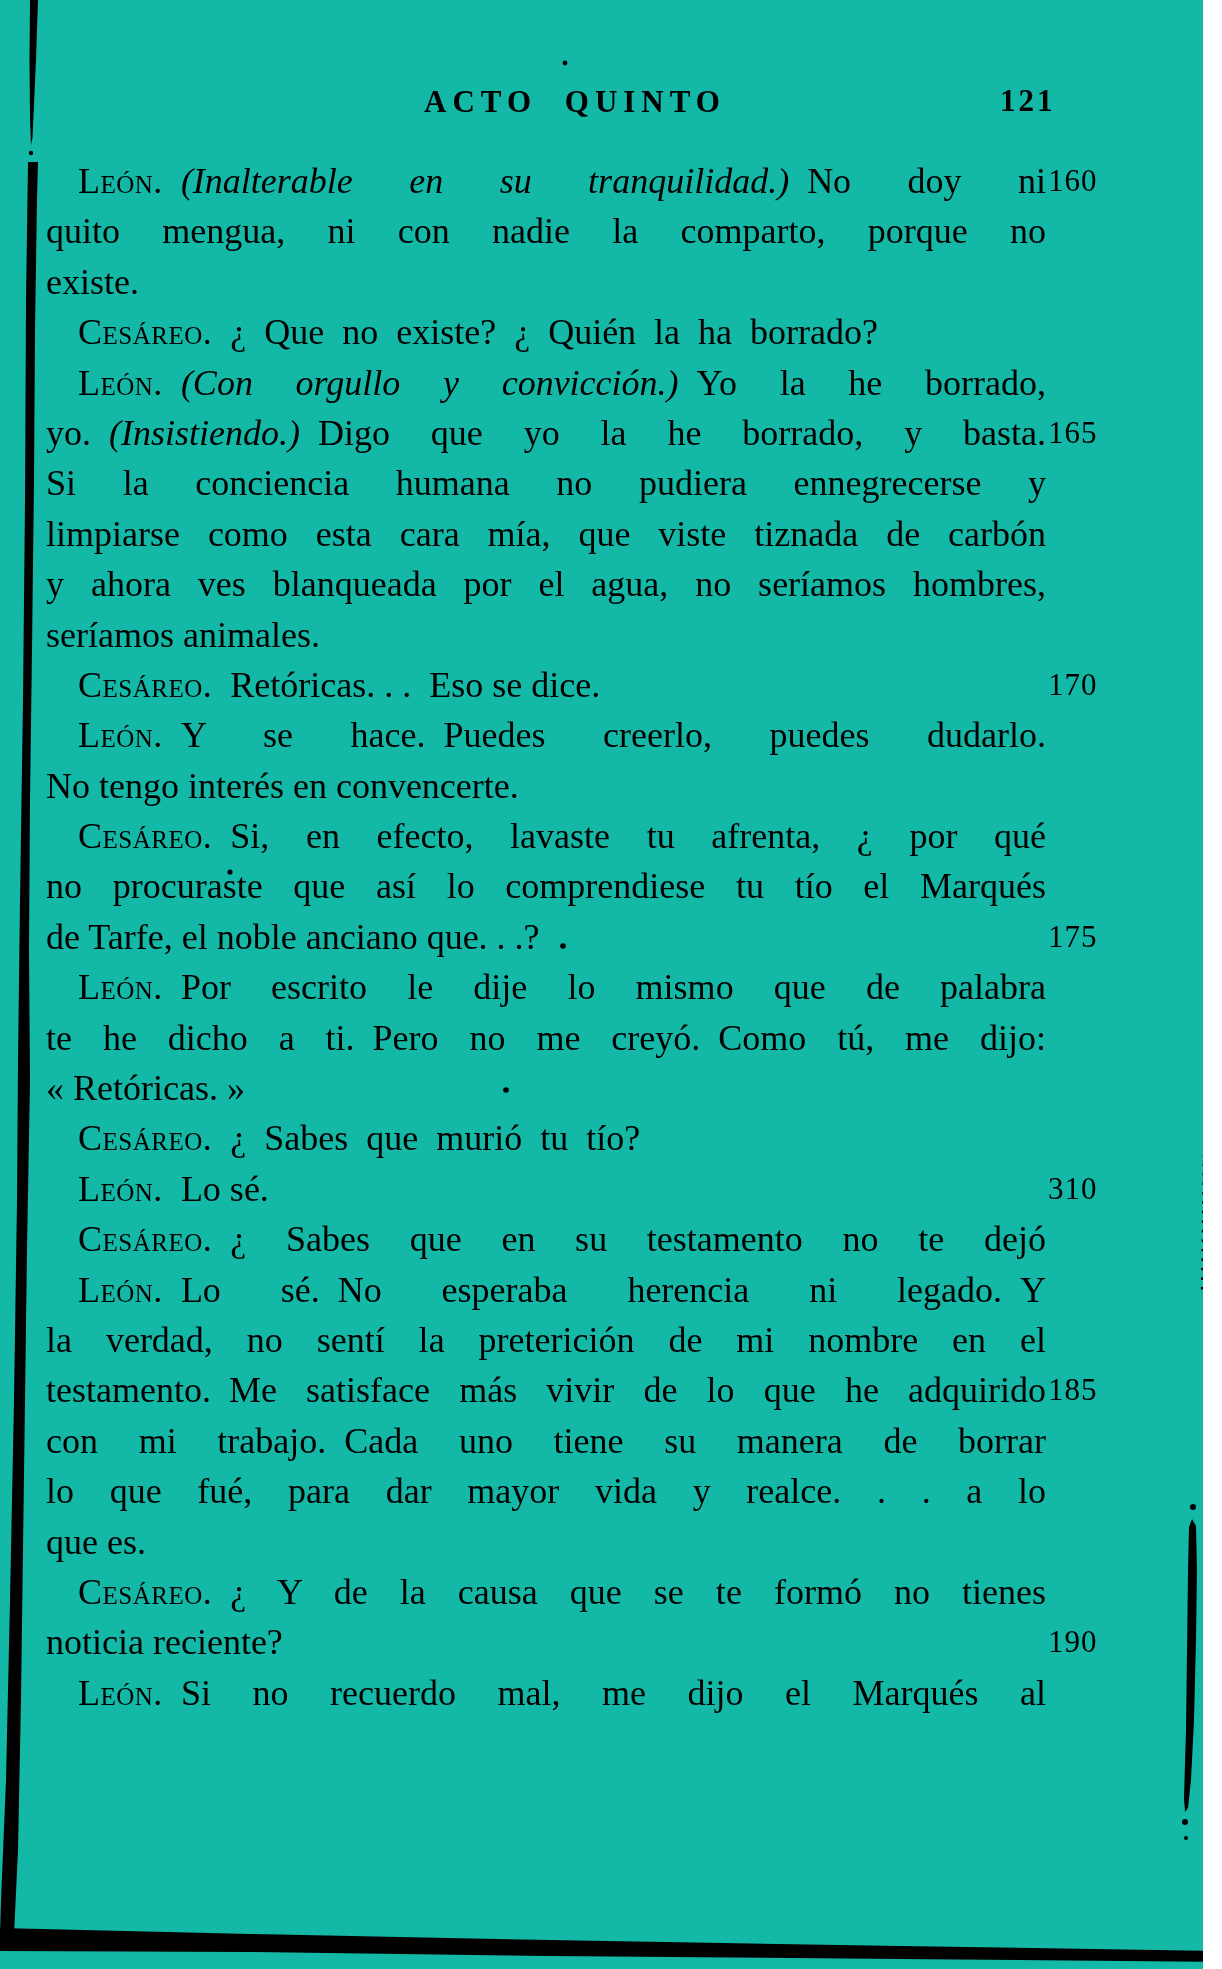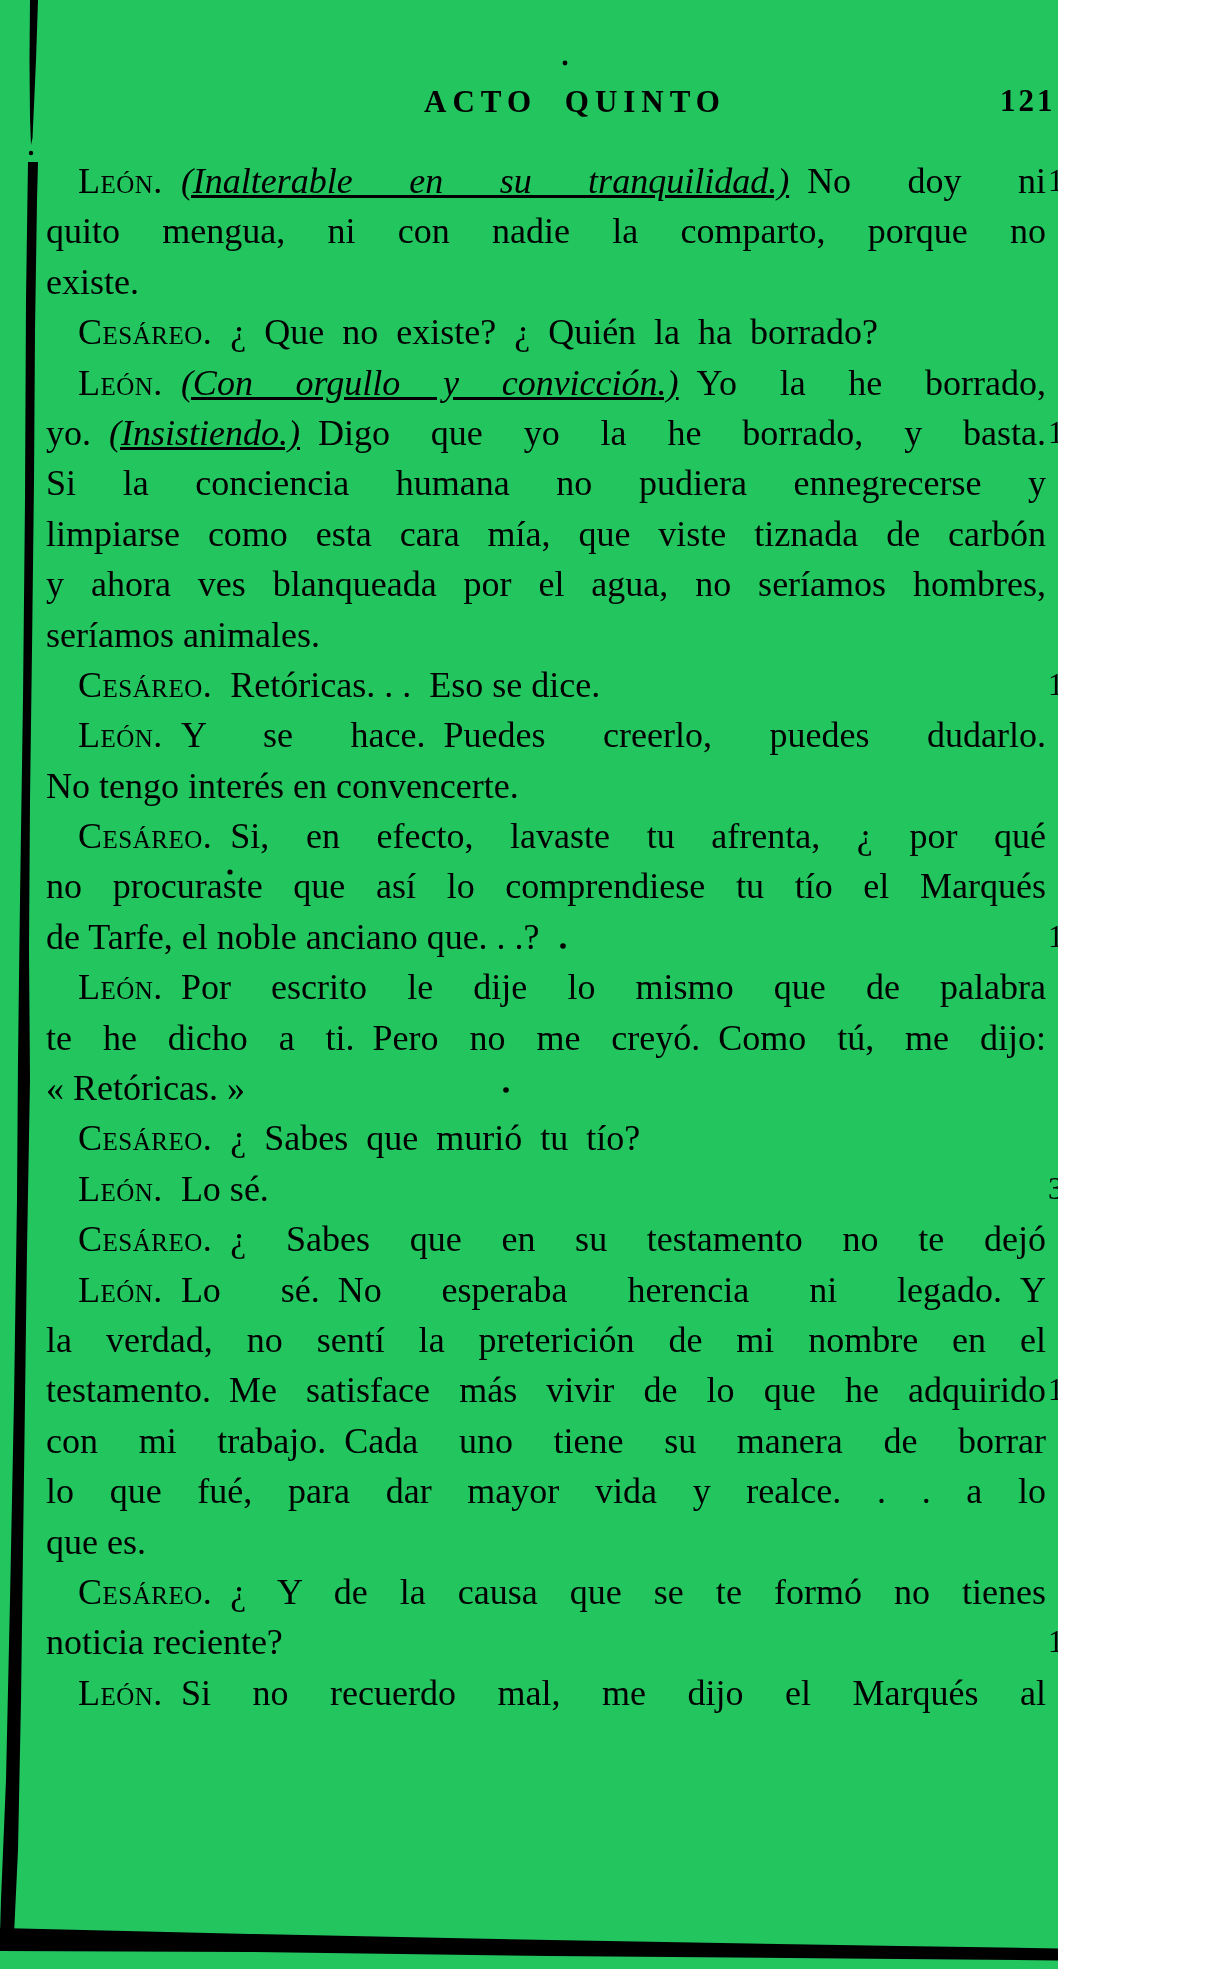--- a/index.html
+++ b/index.html
@@ -1,21 +1,21 @@
 <!DOCTYPE html>
 <html><head>
 <meta charset="utf-8">
 <title>ACTO QUINTO — 121</title>
 <style>
   html, body { margin: 0; padding: 0; background: #ffffff; }
   .page {
     position: relative;
-    width: 1058px;
+    width: 1203px;
     height: 1969px;
-    background: #22c55e;
+    background: #14b8a6;
     color: #000000;
     font-family: "Liberation Serif", serif;
     overflow: hidden;
   }
   .artifacts {
     position: absolute;
     left: 0; top: 0;
     width: 1222px; height: 1969px;
     pointer-events: none;
   }
@@ -50,21 +50,21 @@
     white-space: normal;
     text-align: left;
   }
   .line.justify {
     text-align: justify;
     text-align-last: justify;
   }
   .line.indent { text-indent: 32px; }
   .line.wide { word-spacing: 9px; }
   .sc { font-variant: small-caps; letter-spacing: 0.5px; }
-  .i  { font-style: italic; text-decoration: underline; }
+  .i  { font-style: italic; }
   .lineno {
     position: absolute;
     left: 1002px; top: 0;
     font-size: 31px;
     line-height: 50.4px;
     letter-spacing: 1px;
     text-indent: 0;
     white-space: nowrap;
   }
 </style>

